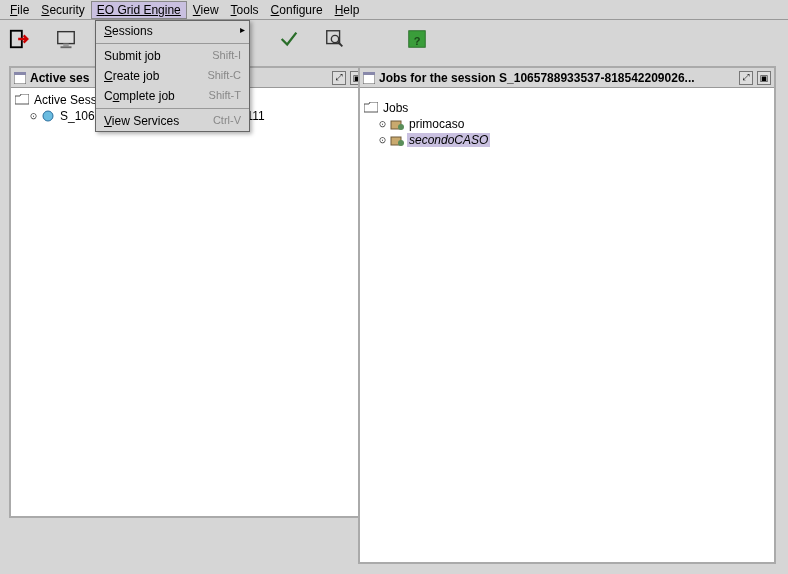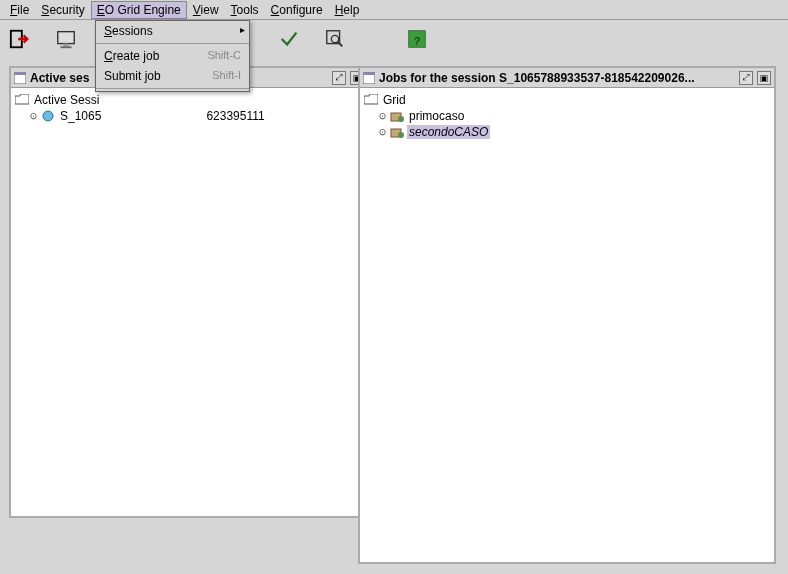--- a/index.html
+++ b/index.html
@@ -1,21 +1,21 @@
 <!DOCTYPE html>
 <html><head>
 <meta charset="utf-8">
 <style>
 * { box-sizing: border-box; margin: 0; padding: 0; font-family: "Lucida Sans", Arial, sans-serif; font-size: 12px; }
 body { background: #d6d6d6; width: 788px; height: 574px; overflow: hidden; position: relative; }
 
 
 .menubar { display: flex; height: 20px; background: #d6d6d6; border-bottom: 1px solid #999; align-items: center; padding: 0 4px; }
 .menubar-item { padding: 19px 6px; cursor: default; }
-.menubar-item.active { background: #c9c0e0; border: 1px solid #888; padding: 1px 5px; }
+.menubar-item.active { background: #c9c0e0; border: 1px solid #888; padding: 1px 5px; text-decoration: underline; }
 .menubar-item .ul { text-decoration: underline; }
 
 
 .toolbar { display: flex; height: 38px; background: #d6d6d6; align-items: center; padding: 2px 6px; gap: 18px; }
 .toolbar-btn { width: 28px; height: 28px; display: flex; align-items: center; justify-content: center; }
 .toolbar svg { width: 22px; height: 22px; }
 .tb-sep { width: 1px; height: 28px; background: #aaa; }
 
 
 .dropdown { position: absolute; left: 95px; top: 20px; width: 155px; background: #d6d6d6; border: 1px solid #666; box-shadow: 2px 2px 4px rgba(0,0,0,0.3); z-index: 100; }
@@ -39,21 +39,21 @@
 
 
 .tree-row { display: flex; align-items: center; gap: 3px; padding: 1px 0; white-space: nowrap; }
 .tree-row.indent1 { padding-left: 14px; }
 .tree-row.selected span.label { background: #c9c0e0; font-style: italic; }
 .tree-handle { width: 9px; height: 9px; font-size: 9px; color: #333; display: inline-flex; align-items: center; justify-content: center; }
 .folder-icon, .node-icon { width: 14px; height: 12px; flex-shrink: 0; }
 .label { padding: 0 2px; }
 
 .win-left { left: 9px; top: 8px; width: 360px; height: 452px; }
-.win-right { left: 358px; top: 8px; width: 418px; height: 498px; }
+.win-right { left: 358px; top: 8px; width: 418px; height: 498px; gap: 8px; }
 </style>
 </head>
 <body>
 
 <div class="menubar">
   <div class="menubar-item"><span class="ul">F</span><span></span>ile</div>
   <div class="menubar-item"><span class="ul">S</span>ecurity</div>
   <div class="menubar-item active"><span class="ul">E</span>O Grid Engine</div>
   <div class="menubar-item"><span class="ul">V</span>iew</div>
   <div class="menubar-item"><span class="ul">T</span>ools</div>
@@ -97,28 +97,36 @@
       </svg>
   </div>
 </div>
 
 <div class="dropdown">
   <div class="dd-item sub">
       <span><span class="ul">S</span>essions</span>
     </div>
   <div class="dd-sep"></div>
   <div class="dd-item">
+      <span>Submit <span class="ul">j</span>ob</span>
+      <span class="dd-shortcut">Shift-I</span>
+    </div>
+  <div class="dd-item">
       <span><span class="ul">C</span>reate job</span>
       <span class="dd-shortcut">Shift-C</span>
     </div>
   <div class="dd-item">
-      <span>Submit <span class="ul">j</span>ob</span>
-      <span class="dd-shortcut">Shift-I</span>
+      <span>C<span class="ul">o</span>mplete job</span>
+      <span class="dd-shortcut">Shift-T</span>
     </div>
   <div class="dd-sep"></div>
+  <div class="dd-item">
+      <span><span class="ul">V</span>iew Services</span>
+      <span class="dd-shortcut">Ctrl-V</span>
+    </div>
 </div>
 
 <div class="workspace">
 
   <div class="iwin win-left">
     <div class="iwin-title">
       <svg class="win-icon" viewBox="0 0 12 12">
           <rect width="12" height="12" fill="#fff" stroke="#555"></rect>
           <rect width="12" height="3" fill="#88a"></rect>
         </svg>
@@ -152,21 +160,21 @@
         </svg>
       <span class="title-text">Jobs for the session S_1065788933537-818542209026...</span>
       <div class="win-btn">⤢</div>
       <div class="win-btn">▣</div>
     </div>
     <div class="iwin-body">
       <div class="tree-row">
         <svg class="folder-icon" viewBox="0 0 14 12">
             <path d="M0 2 L5 2 L6 0 L14 0 L14 10 L0 10 Z" fill="#fff" stroke="#555"></path>
           </svg>
-        <span class="label">Grid</span>
+        <span class="label">Jobs</span>
       </div>
       <div class="tree-row indent1">
         <span class="tree-handle">⊙</span>
         <svg class="node-icon" viewBox="0 0 14 12">
             <rect x="1" y="3" width="10" height="8" fill="#c9a96e" stroke="#6e5a3a"></rect>
             <circle cx="11" cy="9" r="3" fill="#5a8e5a"></circle>
           </svg>
         <span class="label">primocaso</span>
       </div>
       <div class="tree-row indent1 selected">

